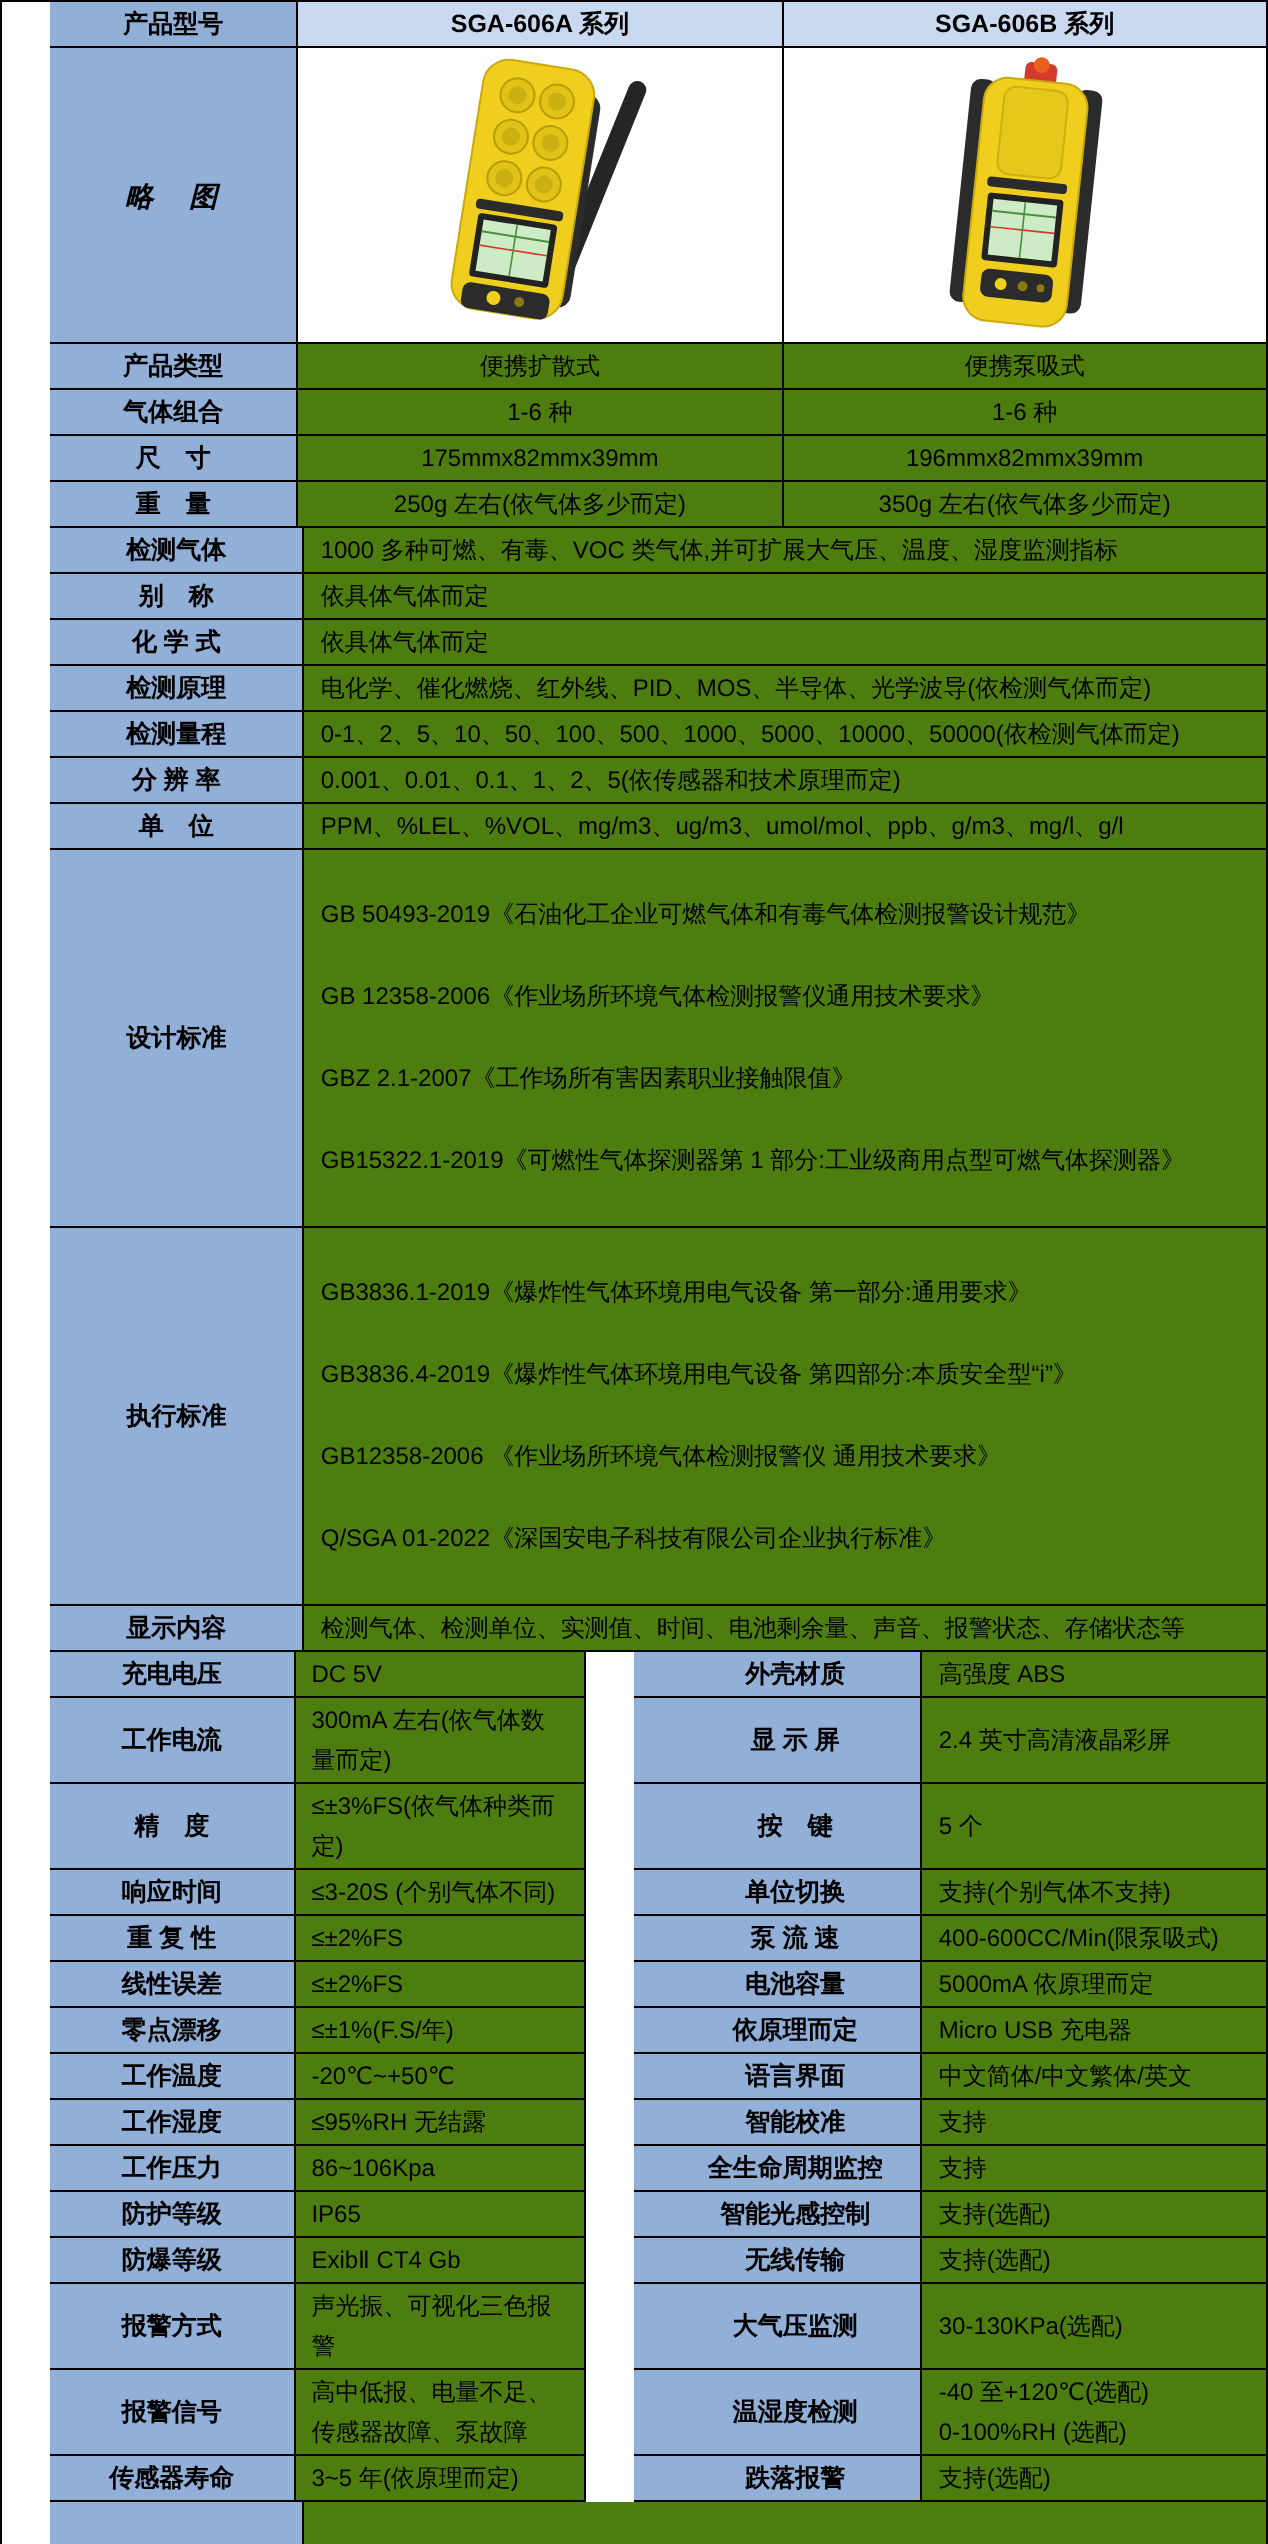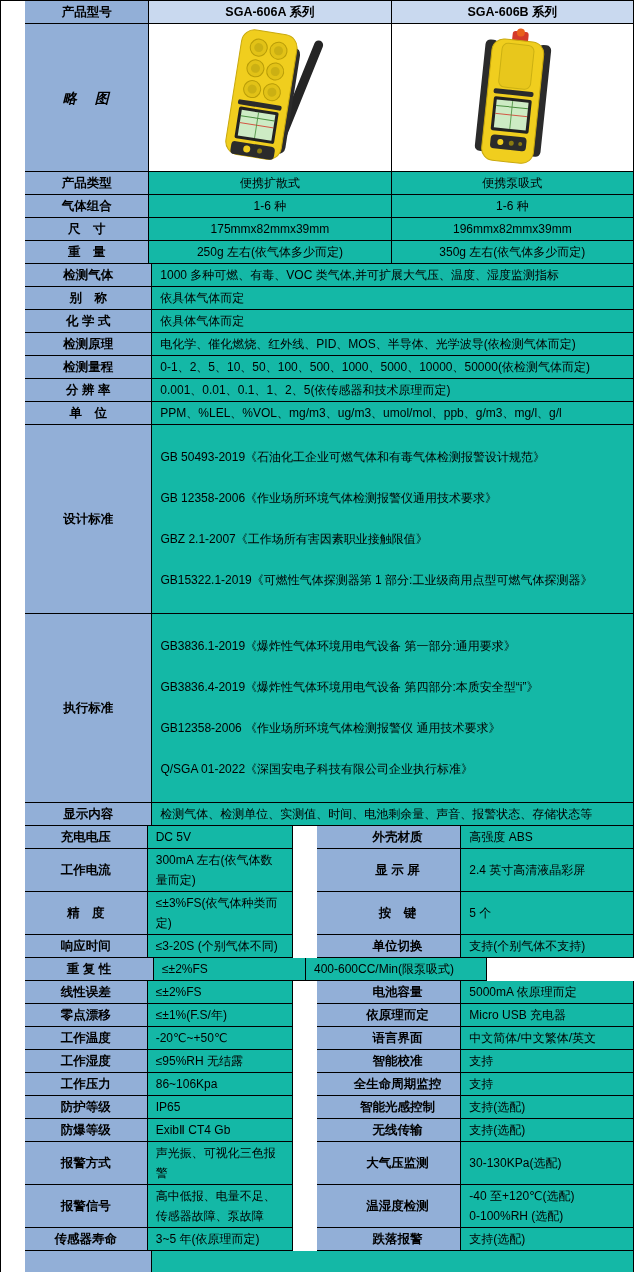--- a/index.html
+++ b/index.html
@@ -3,21 +3,21 @@
 <meta charset="utf-8">
 <style>
   html,body{margin:0;padding:0;background:#fff;}
   body{font-family:"Liberation Sans","DejaVu Sans",sans-serif;color:#000;}
   .spec-table{width:634px;border-top:1px solid #000;border-left:1px solid #000;box-sizing:border-box;}
   .row{display:flex;align-items:stretch;}
   .cell{box-sizing:border-box;border-right:1px solid #000;border-bottom:1px solid #000;
         display:flex;align-items:center;min-height:22px;font-size:12px;line-height:20px;
         white-space:pre-line;overflow:hidden;}
   .label{background:#92AFD7;font-weight:bold;justify-content:center;text-align:center;font-size:12.5px;padding:1px 2px;margin-left:24px;}
-  .val{background:#14b8a6;}
+  .val{background:#4d7c0f;}
   .center{justify-content:center;text-align:center;}
   .left{justify-content:flex-start;text-align:left;padding:1px 8px;}
   .w-label{width:129px;}
   .w-a{width:252px;}
   .w-b{width:252px;}
   .w-span{width:488px;}
   .w-v1{width:152px;}
   .w-l2{width:151px;padding-left:20px;}
   .w-v2{width:181px;}
   .head{background:#C9D9EF;font-weight:bold;justify-content:center;text-align:center;font-size:12.5px;}
@@ -193,20 +193,21 @@
   </div>
   <div class="row">
     <div class="cell label w-label">响应时间</div>
     <div class="cell val left w-v1">≤3-20S (个别气体不同)</div>
     <div class="cell label w-l2">单位切换</div>
     <div class="cell val left w-v2">支持(个别气体不支持)</div>
   </div>
   <div class="row">
     <div class="cell label w-label">重 复 性</div>
     <div class="cell val left w-v1">≤±2%FS</div>
+    <div class="cell label w-l2">泵 流 速</div>
     <div class="cell val left w-v2">400-600CC/Min(限泵吸式)</div>
   </div>
   <div class="row">
     <div class="cell label w-label">线性误差</div>
     <div class="cell val left w-v1">≤±2%FS</div>
     <div class="cell label w-l2">电池容量</div>
     <div class="cell val left w-v2">5000mA 依原理而定</div>
   </div>
   <div class="row">
     <div class="cell label w-label">零点漂移</div>

